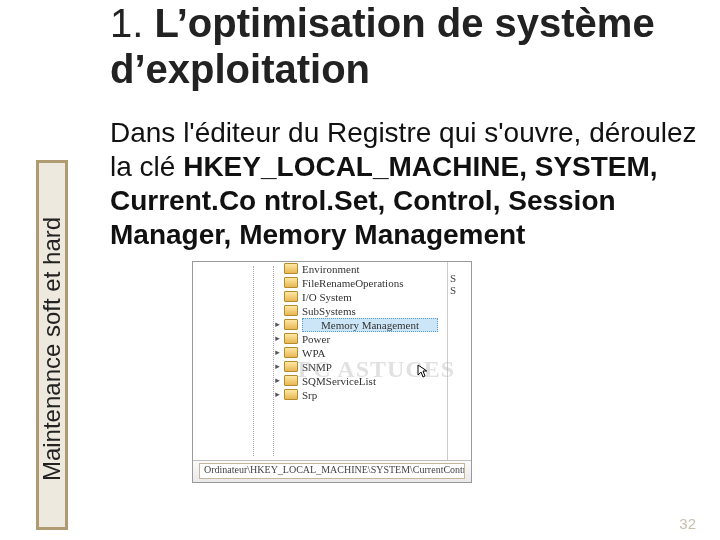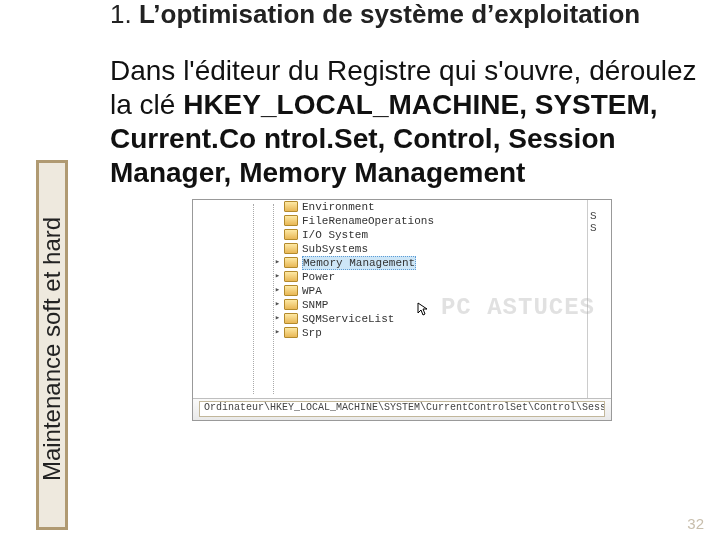--- a/index.html
+++ b/index.html
@@ -36,42 +36,42 @@
     font-size: 24px;
     color: #222;
   }
 
   .main {
     position: absolute;
     left: 110px; top: 0; right: 12px; bottom: 0;
   }
   .title {
     margin-top: 0px;
-    font-size: 26px;
+    font-size: 40px;
     font-weight: bold;
     color: #222;
     line-height: 1.15;
   }
   .title .num { font-weight: normal; }
   .para {
     margin-top: 24px;
     font-size: 28px;
     color: #111;
     line-height: 1.22;
   }
   .para .bold { font-weight: bold; }
 
   
   .reg-wrap {
     margin-top: 8px;
     margin-left: 82px;
-    width: 420px;
+    width: 280px;
     border: 1px solid #999;
     background: #fff;
-    font-family: Liberation Mono, monospace;
+    font-family: Liberation Serif, serif;
     font-size: 11px;
   }
   .reg-tree {
     height: 198px;
     position: relative;
     overflow: hidden;
   }
   .reg-tree::after {
     content: "PC ASTUCES";
     position: absolute;
@@ -109,21 +109,21 @@
     background: linear-gradient(#fde8a3,#e8b755);
     border: 1px solid #b38a2c;
     border-radius: 1px;
     margin-right: 4px;
     flex-shrink: 0;
   }
   .label { color: #333; white-space: nowrap; }
   .item-row.selected .label {
     background: #cde6f7;
     border: 1px dotted #5b9bd5;
-    padding: 0 0;
+    padding: 0 18px;
   }
   .cursor {
     position: absolute;
     width: 12px; height: 14px;
     left: 224px; top: 102px;
   }
   .cursor svg { width: 12px; height: 14px; }
   .right-col {
     position: absolute;
     right: 0; top: 0;
@@ -150,21 +150,21 @@
     height: 16px;
     font-size: 10px;
     padding: 0 4px;
     white-space: nowrap;
     overflow: hidden;
     color: #444;
   }
 
   .page-num {
     position: absolute;
-    right: 16px; bottom: 8px;
+    right: 24px; bottom: 8px;
     font-size: 15px;
     color: #c8beac;
   }
 </style>
 </head>
 <body>
 
 <div class="sidebar">
   <div class="sidebar-track"></div>
   <div class="sidebar-text">

